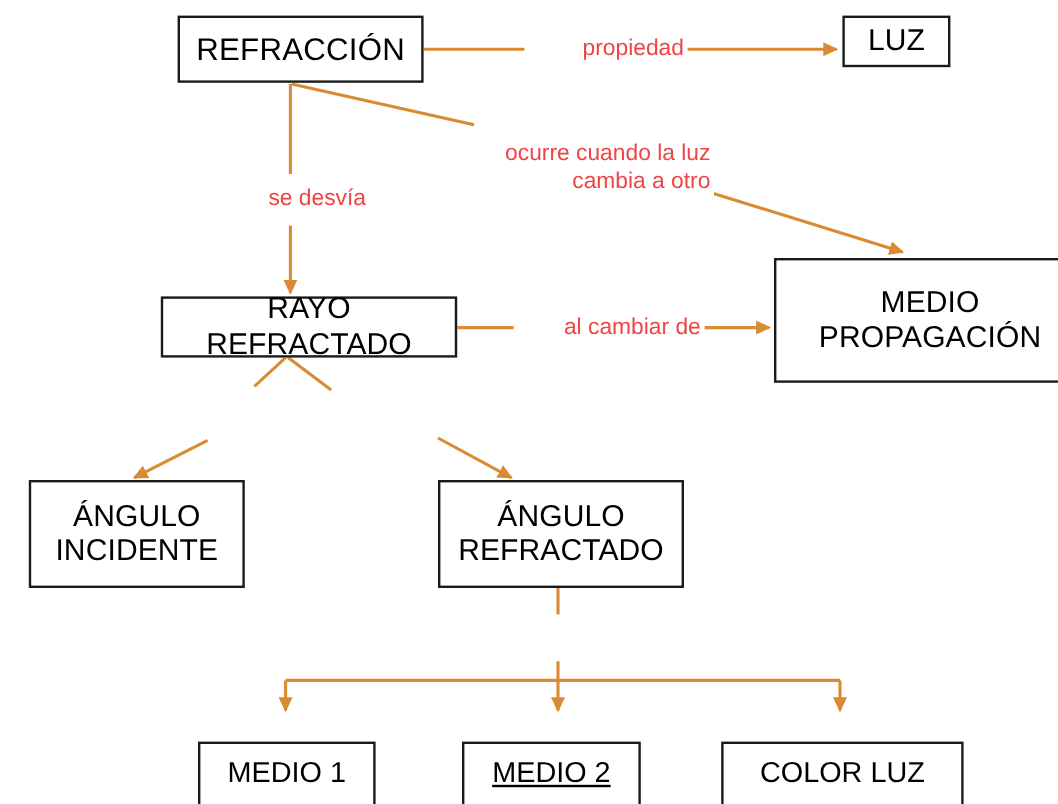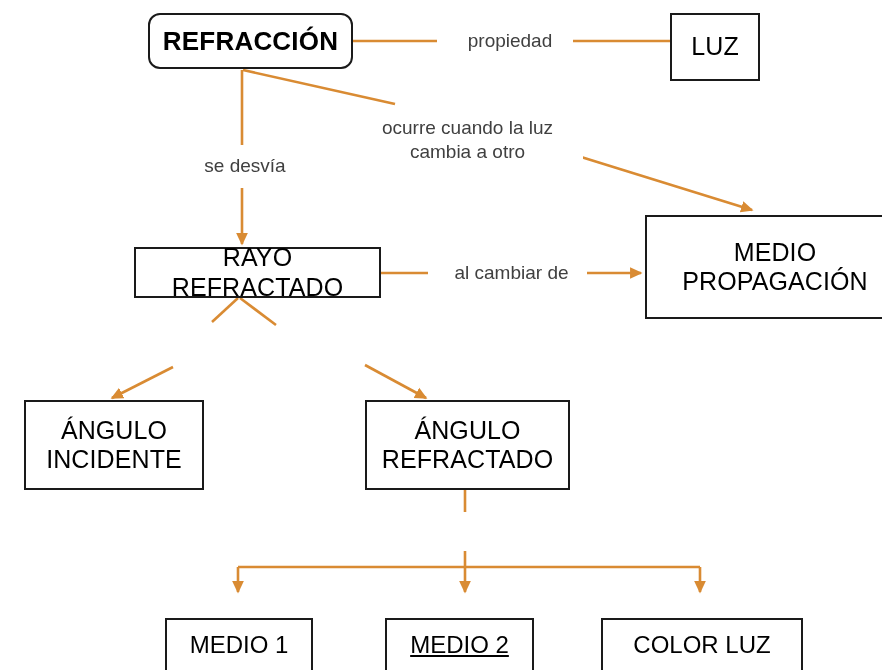--- a/index.html
+++ b/index.html
@@ -30,41 +30,40 @@
     border: 2.5px solid #1a1a1a;
     display: flex;
     align-items: center;
     justify-content: center;
     text-align: center;
     color: #000000;
     line-height: 1.18;
     white-space: pre-line;
   }
   .node-root {
-    font-weight: bold;
+    font-weight: normal;
     font-size: 26px;
     letter-spacing: 0.2px;
-    border-radius: 12px;
   }
   .node-std {
     font-weight: normal;
     font-size: 25px;
     letter-spacing: 0.1px;
   }
   .node-small {
     font-weight: normal;
     font-size: 24px;
     margin-top: 24px;
   }
   .link-label {
     position: absolute;
-    color: #404040;
+    color: #ef4444;
     font-size: 19px;
     line-height: 1.25;
-    text-align: center;
+    text-align: right;
     white-space: pre-line;
     background: #ffffff;
     padding: 0 3px;
   }
 </style>
 </head>
 <body>
 
 <div id="canvas">
 
@@ -99,21 +98,21 @@
     <path d="M238,567 L700,567" stroke="#d98b33" stroke-width="2.6" fill="none"></path>
     <line x1="238" y1="567" x2="238" y2="592" stroke="#d98b33" stroke-width="2.6" marker-end="url(#arrowhead)"></line>
     <line x1="465" y1="567" x2="465" y2="592" stroke="#d98b33" stroke-width="2.6" marker-end="url(#arrowhead)"></line>
     <line x1="700" y1="567" x2="700" y2="592" stroke="#d98b33" stroke-width="2.6" marker-end="url(#arrowhead)"></line>
   </svg>
 
   <div class="node node-root" style="left:148px; top:13px; width:205px; height:56px;">
     <span>REFRACCIÓN</span>
   </div>
 
-  <div class="node node-std" style="left:670px; top:13px; width:90px; height:68px;">
+  <div class="node node-std" style="left:702px; top:13px; width:90px; height:43px;">
     <span>LUZ</span>
   </div>
 
   <div class="node node-std" style="left:645px; top:215px; width:260px; height:104px;">
     <span>MEDIO
 PROPAGACIÓN</span>
   </div>
 
   <div class="node node-std" style="left:134px; top:247px; width:247px; height:51px;">
     <span>RAYO REFRACTADO</span>
@@ -136,21 +135,21 @@
   <div class="node node-small" style="left:385px; top:594px; width:149px; height:55px;text-decoration:underline;">
     <span>MEDIO 2</span>
   </div>
 
   <div class="node node-small" style="left:601px; top:594px; width:202px; height:55px;">
     <span>COLOR LUZ</span>
   </div>
 
   <div class="link-label" style="left:447px; top:29px; width:120px;">propiedad</div>
 
-  <div class="link-label" style="left:352px; top:116px; width:225px;">ocurre cuando la luz
+  <div class="link-label" style="left:364px; top:116px; width:225px;">ocurre cuando la luz
 cambia a otro</div>
 
   <div class="link-label" style="left:182px; top:154px; width:120px;">se desvía</div>
 
   <div class="link-label" style="left:436px; top:261px; width:145px;">al cambiar de</div>
 
 
 
 </div>
 

